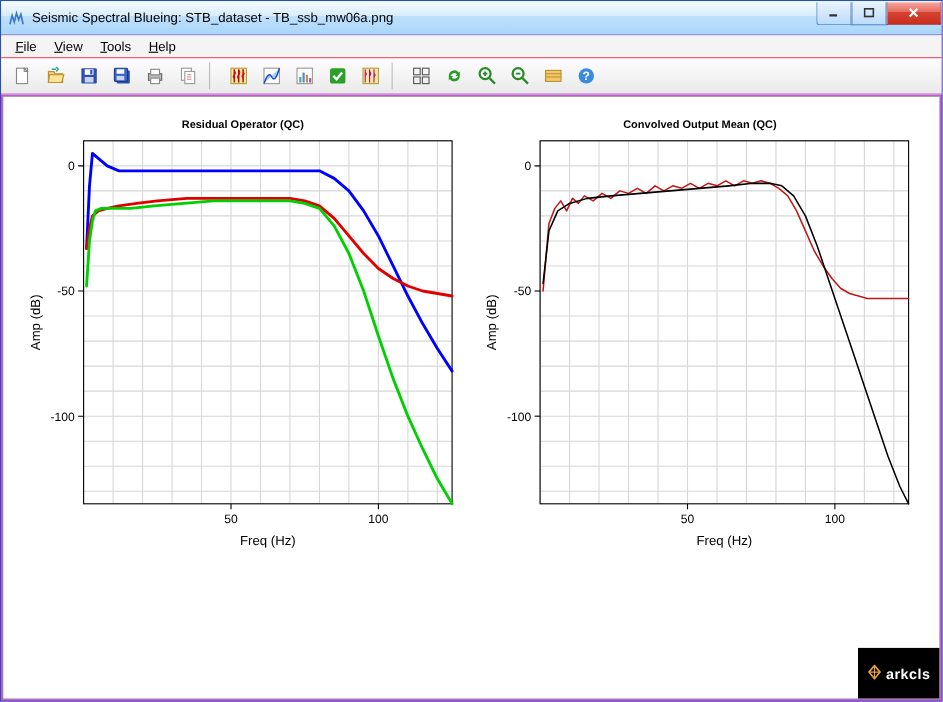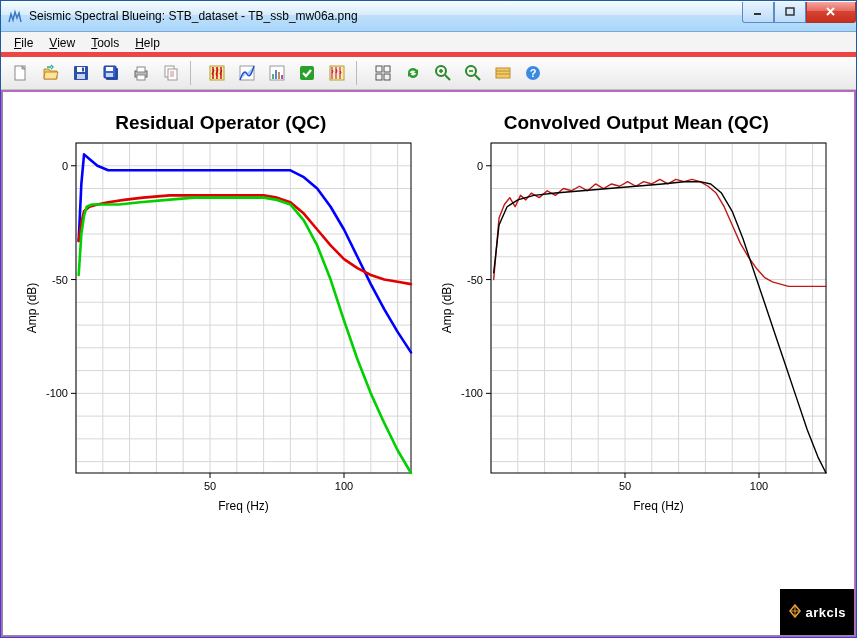--- a/index.html
+++ b/index.html
@@ -8,33 +8,33 @@
   .titlebar{height:30px;background:linear-gradient(#f6fcff,#d8ecfb 45%,#bfe0fb 46%,#a9d6fa);display:flex;align-items:center;padding:0 0 0 6px;border-bottom:1px solid #7da8d6}
   .titlebar .app-icon{width:16px;height:16px;margin-right:6px;display:inline-block}
   .titlebar .title{flex:1;color:#000;font-size:12px}
   .win-btns{display:flex;height:20px;align-self:flex-start;margin-top:1px}
   .win-btn{width:30px;height:20px;margin-left:0;border:1px solid #5b8cc6;border-top:none;display:flex;align-items:center;justify-content:center;font-family:Arial;font-size:12px;line-height:1}
   .win-min{background:linear-gradient(#e8f3ff,#bcdcfb);border-radius:0 0 0 3px;color:#2a2a2a}
   .win-max{background:linear-gradient(#e8f3ff,#bcdcfb);color:#2a2a2a}
   .win-close{width:48px;background:linear-gradient(#f6a69f,#e6695d 45%,#d64333 46%,#c82e1d);border-radius:0 0 3px 0;color:#fff;font-weight:bold}
   .win-close{border-color:#a33}
   
-  .menubar{height:20px;background:#f4f4f4;border-bottom:5px solid #ef4444;display:flex;align-items:flex-end;padding:0 6px;gap:2px}
+  .menubar{height:20px;background:#f4f4f4;border-bottom:1px solid #ef4444;display:flex;align-items:center;padding:0 6px;gap:2px}
   .menu-item{padding:2px 7px;font-size:12px;color:#000;cursor:default}
   .menu-item span.ul{text-decoration:underline}
   
   .toolbar{height:32px;background:linear-gradient(#fefefe,#e9e9e9);border-bottom:1px solid #c4c4c4;display:flex;align-items:center;padding:0 6px;gap:2px}
   .tool-btn{width:26px;height:26px;border:1px solid transparent;display:flex;align-items:center;justify-content:center;cursor:default;border-radius:3px}
   .tool-sep{width:7px;height:24px;border-left:1px solid #bbb;margin:0 3px}
   .tool-btn svg{width:18px;height:18px}
   
   .client{flex:1;background:#fff;border:1px solid #8f8f8f;margin:1px;position:relative;display:flex;flex-direction:column}
   .charts-wrap{flex:1;display:flex;justify-content:space-around;align-items:flex-start;padding:20px 10px 10px 10px;background:#fff}
   .chart-box{position:relative}
-  .chart-title{font-weight:bold;font-size:19px;text-align:center;margin-bottom:4px;font-family:Arial,sans-serif}
+  .chart-title{font-weight:bold;font-size:10px;text-align:center;margin-bottom:4px;font-family:Arial,sans-serif}
   .axis-label{font-size:12px;font-family:Arial,sans-serif}
   .plot{position:relative;border:none}
   
   .brand{position:absolute;right:0;bottom:0;height:22px;background:#000;color:#fff;display:flex;align-items:center;padding:12px 8px;font-weight:bold;font-size:13px;letter-spacing:0.5px}
   .brand .brand-icon{margin-right:3px}
   
   .grid line{stroke:#d7d7d7;stroke-width:1}
   .tick text{font-size:11px;font-family:Arial,sans-serif;fill:#000}
 </style>
 </head>

